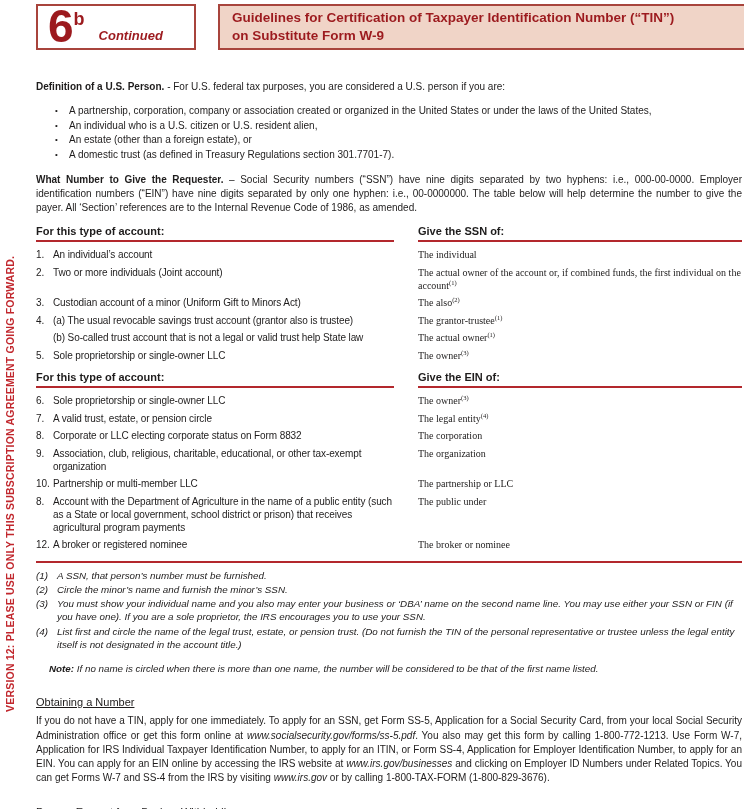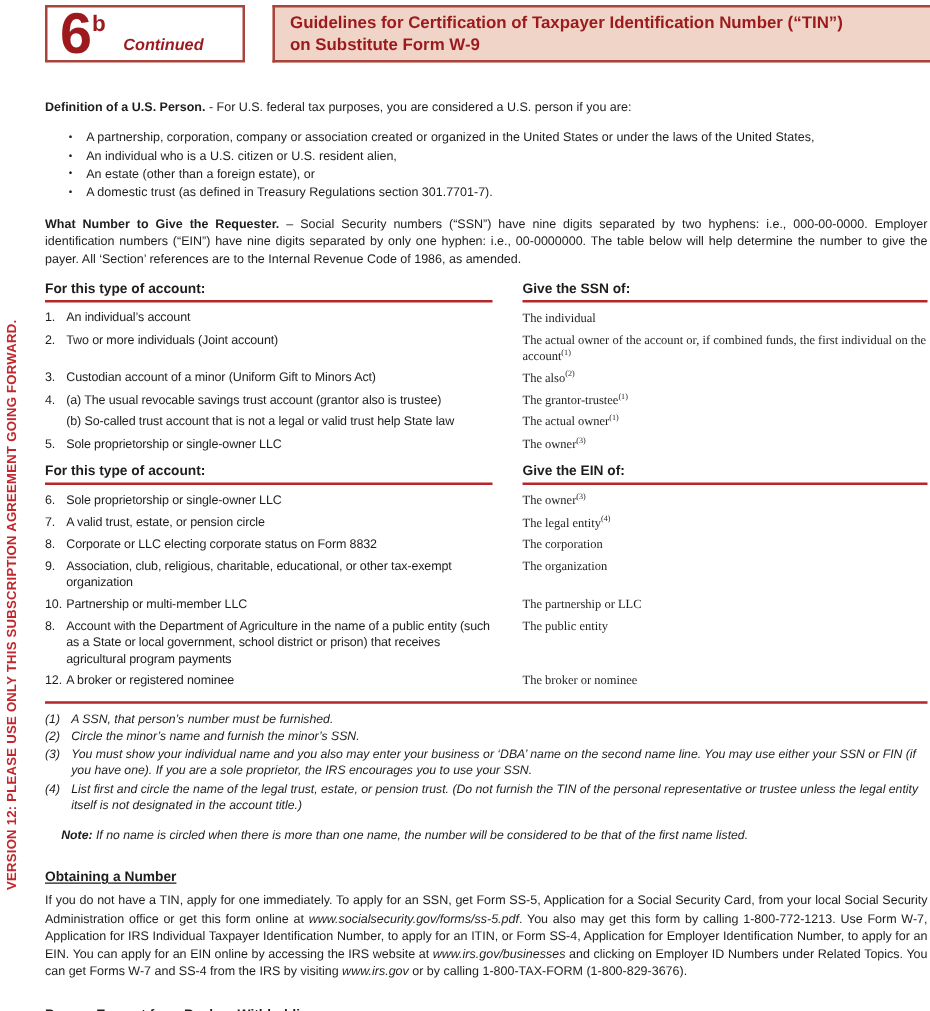--- a/index.html
+++ b/index.html
@@ -53,21 +53,21 @@
   .cell-r{font-size:10px;line-height:1.32;font-family:Liberation Serif, serif;}
   .cell-r sup{font-size:6.5px;}
   
   .red-rule{border:0;border-top:2px solid var(--rule);margin:0 0 6px 0;}
   .footnote{display:flex;font-style:italic;font-size:9.8px;line-height:1.35;margin-bottom:1px;}
   .fn-marker{width:21px;flex-shrink:0;}
   .note-para{font-style:italic;font-size:9.8px;line-height:1.35;margin-top:11px;}
   .note-para .lead{font-weight:bold;margin-left:13px;}
   
   .section{margin-top:21px;}
-  .sec-heading{font-weight:bold;font-size:11px;text-decoration:underline;margin:0 0 6px 0;}
+  .sec-heading{font-weight:normal;font-size:11px;text-decoration:underline;margin:0 0 6px 0;}
   .sec-para{font-size:10px;line-height:1.42;text-align:justify;margin:0;}
   .it{font-style:italic;}
 </style>
 </head>
 <body>
 
 <div class="sidebar-note">VERSION 12: PLEASE USE ONLY THIS SUBSCRIPTION AGREEMENT GOING FORWARD.</div>
 
 <div class="header">
   <div class="num-box">
@@ -183,21 +183,21 @@
       <div class="cell-l">
           <span class="row-num">10.</span>
           <span>Partnership or multi-member LLC</span>
         </div>
       <div class="cell-r"><span>The partnership or LLC</span><sup></sup></div>
 
       <div class="cell-l">
           <span class="row-num">8.</span>
           <span>Account with the Department of Agriculture in the name of a public entity (such as a State or local government, school district or prison) that receives agricultural program payments</span>
         </div>
-      <div class="cell-r"><span>The public entity</span><sup></sup></div>
+      <div class="cell-r"><span>The public under</span><sup></sup></div>
 
       <div class="cell-l">
           <span class="row-num">12.</span>
           <span>A broker or registered nominee</span>
         </div>
       <div class="cell-r"><span>The broker or nominee</span><sup></sup></div>
     </div>
   </div>
 
   <hr class="red-rule">

